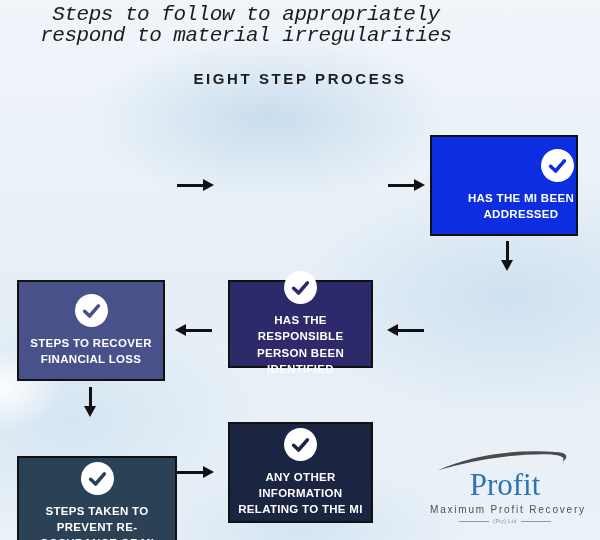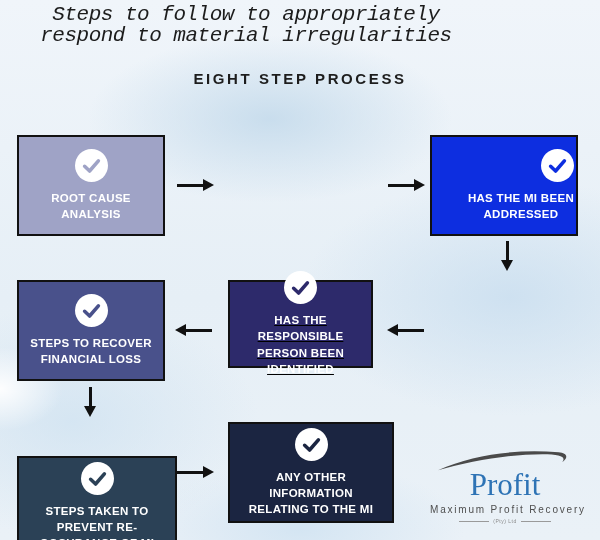--- a/index.html
+++ b/index.html
@@ -29,24 +29,24 @@
   .step-box{
     position:absolute; box-sizing:border-box;
     border:2px solid #111;
     display:flex; flex-direction:column; align-items:center; justify-content:center;
     gap:8px; padding:4px 2px;
   }
   .b1{left:17px;  top:135px; width:148px; height:101px;}
   .b2{left:228px; top:135px; width:145px; height:101px;}
   .b3{left:430px; top:135px; width:148px; height:101px;align-items:flex-end;}
   .b4{left:17px;  top:280px; width:148px; height:101px;}
-  .b5{left:228px; top:280px; width:145px; height:88px;text-decoration:underline;}
+  .b5{left:228px; top:280px; width:145px; height:88px;}
   .b6{left:430px; top:280px; width:148px; height:101px;}
   .b7{left:17px;  top:422px; width:160px; height:101px;margin-top:34px;}
-  .b8{left:228px; top:422px; width:166px; height:101px;}
+  .b8{left:228px; top:422px; width:145px; height:101px;}
   .check{display:block; width:33px; height:33px; flex:0 0 auto;}
   .step-label{
     color:#fff; font-size:11.5px; font-weight:bold;
     letter-spacing:0.3px; line-height:1.4; text-align:center;
     white-space:pre-line;
   }
   
   .h-arrow{position:absolute; height:2.5px; background:#111;}
   .h-arrow.dir-right::after{
     content:""; position:absolute; right:-10px; top:50%; transform:translateY(-50%);
@@ -86,28 +86,20 @@
 </style>
 </head>
 <body>
 
 <div class="canvas">
 
   <div class="title">Steps to follow to appropriately
 respond to material irregularities</div>
   <div class="subtitle">EIGHT STEP PROCESS</div>
 
-  <div class="step-box b1" style="background: rgb(159, 163, 198);">
-    <svg class="check" viewBox="0 0 24 24">
-      <circle cx="12" cy="12" r="12" fill="#ffffff"></circle>
-      <path class="tick" d="M7 12.6 L10.6 16 L17 8.6" fill="none" stroke="#9fa3c6" stroke-width="2.6" stroke-linecap="round" stroke-linejoin="round"></path>
-    </svg>
-    <span class="step-label">ROOT CAUSE
-ANALYSIS</span>
-  </div>
 
 
   <div class="step-box b3" style="background: rgb(13, 46, 224);">
     <svg class="check" viewBox="0 0 24 24">
       <circle cx="12" cy="12" r="12" fill="#ffffff"></circle>
       <path class="tick" d="M7 12.6 L10.6 16 L17 8.6" fill="none" stroke="#0d2ee0" stroke-width="2.6" stroke-linecap="round" stroke-linejoin="round"></path>
     </svg>
     <span class="step-label">HAS THE MI BEEN
 ADDRESSED</span>
   </div>

